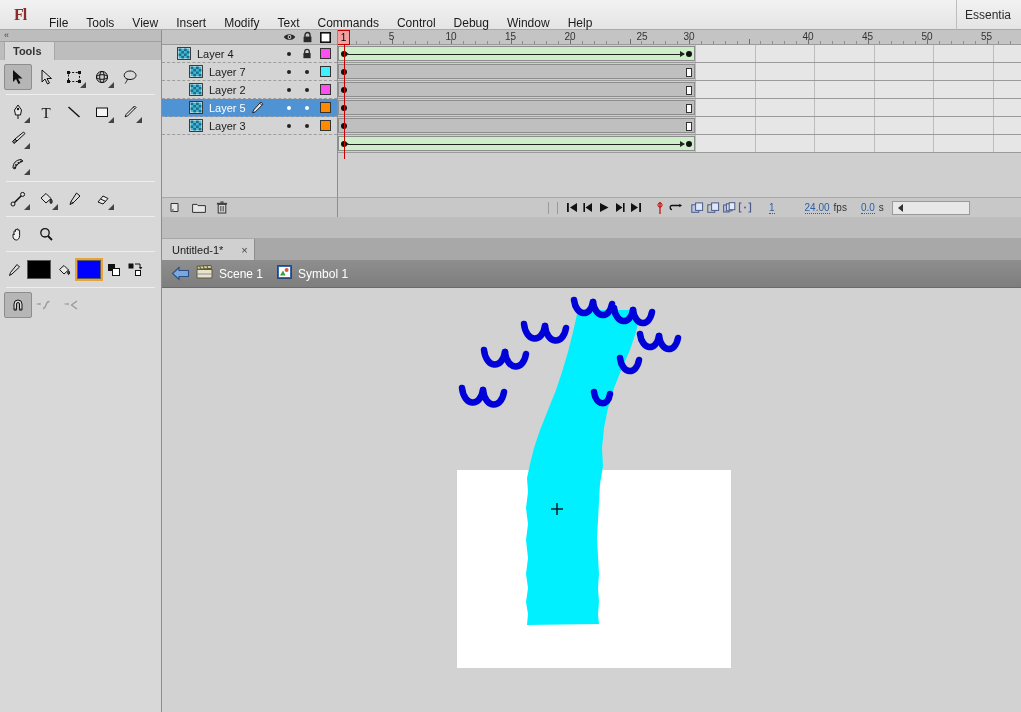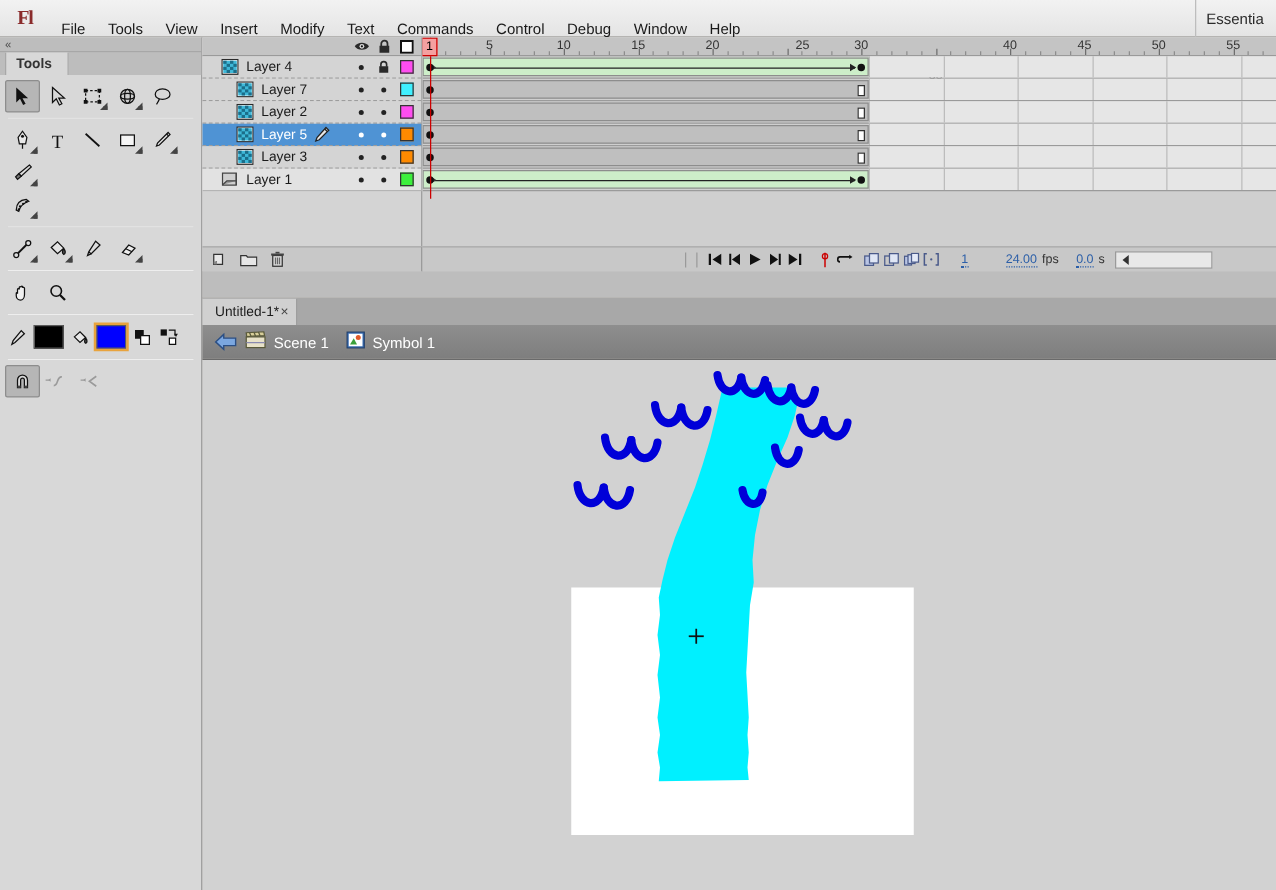--- a/index.html
+++ b/index.html
@@ -161,21 +161,21 @@
   .st-lbl{ font-size:10px; color:#333; }
   .st-scroll{ height:14px; border:1px solid #9a9a9a; background:#e8e8e8; width:78px; display:flex; align-items:center; }
 
   
   .doctab-bar{
     position:absolute; left:162px; top:238px; width:859px; height:22px;
     background:#a8a8a8; display:flex; align-items:flex-end;
   }
   .doctab{
     height:21px; background:#d0d0d0; display:flex; align-items:center; padding:0 6px 0 10px;
-    font-size:11px; color:#1b1b1b; gap:1px; border-right:1px solid #8d8d8d; cursor:default;
+    font-size:11px; color:#1b1b1b; gap:18px; border-right:1px solid #8d8d8d; cursor:default;
   }
   .doctab-x{ font-size:11px; color:#444; }
   .doctab-rest{ flex:1; height:21px; background:#a8a8a8; }
 
   
   .editbar{
     position:absolute; left:162px; top:260px; width:859px; height:28px;
     background:linear-gradient(#8e8e8e,#7e7e7e); display:flex; align-items:center;
     padding-left:6px; border-bottom:1px solid #6a6a6a;
   }
@@ -614,41 +614,20 @@
               <span class="lr-name">Layer 3</span>
               <span class="lr-dots">
                 <span class="dotcell">
                   <span class="dot"></span>
                 </span>
                 <span class="dotcell">
                   <span class="dot"></span>
                 </span>
                 <span class="dotcell">
                   <span class="lcolor" style="background: rgb(255, 138, 0);"></span>
-                </span>
-              </span>
-            </div>
-            <div class="layer-row plain">
-              <span class="lr-icon">
-                <svg width="14" height="13" viewBox="0 0 14 13">
-                  <path d="M1 1.5 L12 1.5 L12 11 L1 11 Z" fill="#cfcfcf" stroke="#444"></path>
-                  <path d="M1 11 L4.5 7.6 L12 7.6" fill="#9a9a9a" stroke="#444"></path>
-                  <path d="M12 1.5 L12 11" stroke="#444"></path>
-                </svg>
-              </span>
-              <span class="lr-name">Layer 1</span>
-              <span class="lr-dots">
-                <span class="dotcell">
-                  <span class="dot"></span>
-                </span>
-                <span class="dotcell">
-                  <span class="dot"></span>
-                </span>
-                <span class="dotcell">
-                  <span class="lcolor" style="background: rgb(60, 240, 60);"></span>
                 </span>
               </span>
             </div>
           </div>
       </div>
 
       <div class="layers-toolbar">
         <div class="mini-btn">
           <svg width="13" height="13" viewBox="0 0 13 13">
             <path d="M1 2.5 L8 2.5 L8 10.5 L1 10.5 Z" fill="#e8e8e8" stroke="#333"></path>

